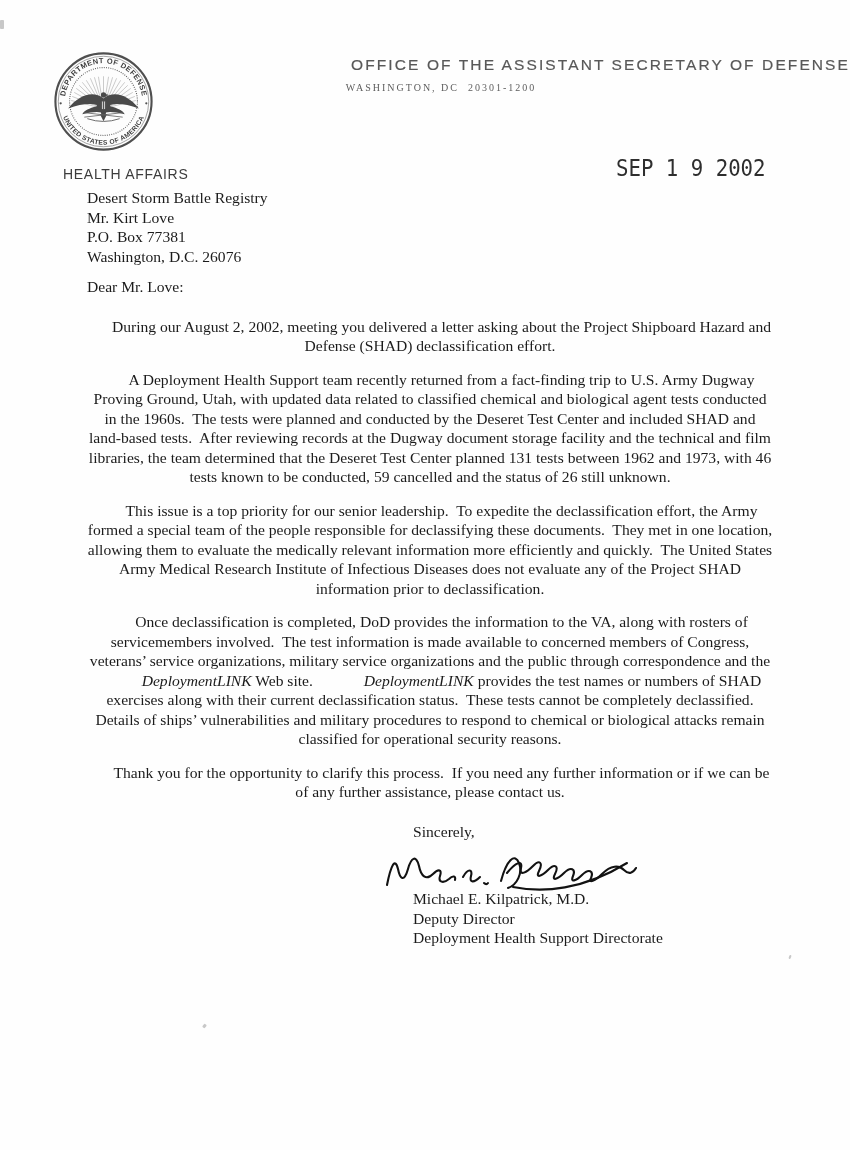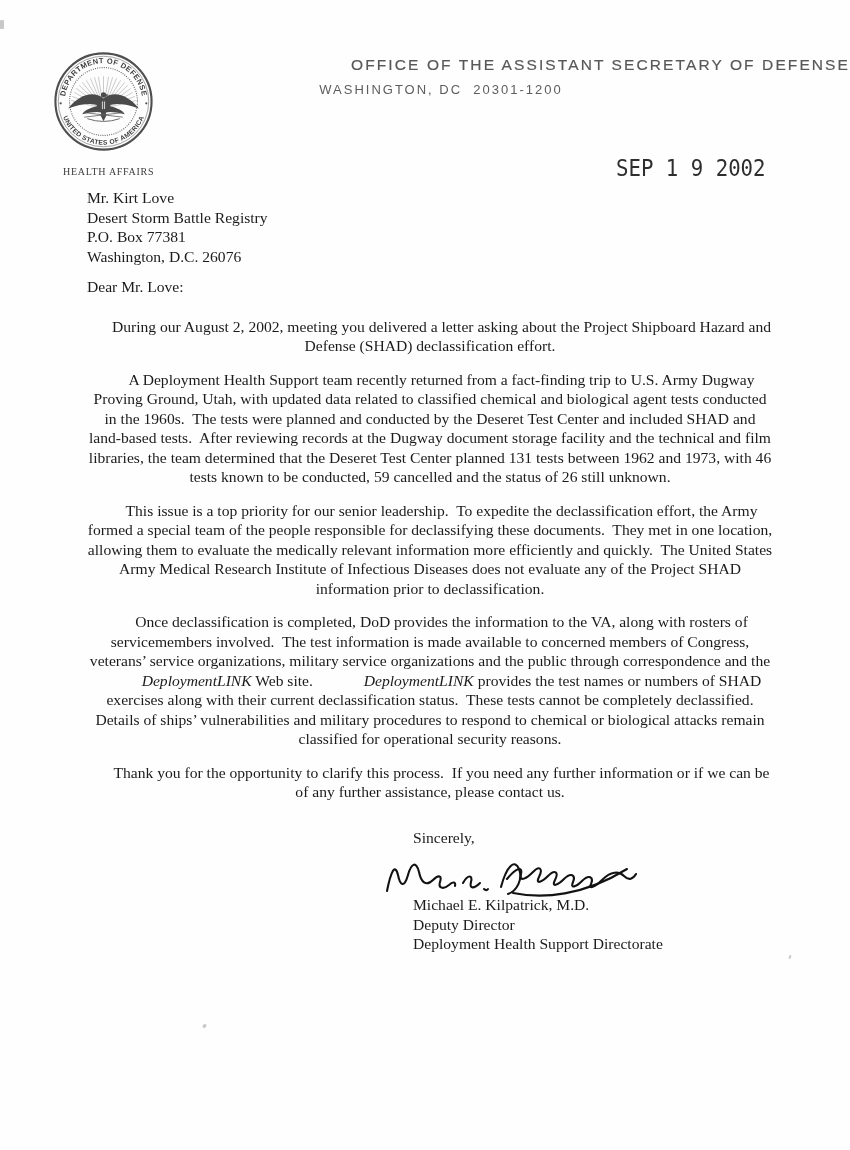--- a/index.html
+++ b/index.html
@@ -18,28 +18,28 @@
     text-align:right;
     font-family:"Liberation Sans", sans-serif;
     font-size:15.5px;letter-spacing:2.1px;
     color:#585858;font-weight:bold;
     -webkit-text-stroke:0.2px #585858;
     font-weight:normal;
   }
   .hdr-addr{
     position:absolute;left:0;right:0;top:82px;
     text-align:center;
-    font-family:Liberation Sans, sans-serif;
-    font-size:13px;letter-spacing:2px;
+    font-family:Liberation Serif, serif;
+    font-size:10px;letter-spacing:2px;
     color:#5d5d5d;white-space:pre;padding-left:32px;
   }
   .health-affairs{
     position:absolute;left:63px;top:166px;
-    font-family:Liberation Serif, serif;
-    font-size:10px;letter-spacing:0.7px;color:#3c3c3c;
+    font-family:Liberation Sans, sans-serif;
+    font-size:14px;letter-spacing:0.7px;color:#3c3c3c;
   }
   .date-stamp{
     position:absolute;left:616px;top:155px;
     font-family:"DejaVu Sans Mono", monospace;
     font-size:23px;color:#2e2e2e;
     transform:scaleX(0.9);transform-origin:left top;
     white-space:pre;
   }
   
   .letter-content{
@@ -50,21 +50,21 @@
   .salutation{margin-top:11px;}
   .para{
     margin:14px 0 0 0;
     text-indent:23px;
     white-space:pre-wrap;
     text-align:center;
   }
   .para:first-of-type{margin-top:20px;}
   .para i{font-style:italic;margin-left:43px;}
   
-  .closing{margin-top:26px;margin-left:326px;}
+  .closing{margin-top:20px;margin-left:326px;}
   .signature-wrap{position:relative;height:46px;margin-left:-30px;margin-top:2px;}
   .signature-wrap svg{position:absolute;left:0;top:0;}
   .signer-name{margin-top:0;}
   
   .artifact{position:absolute;background:#9a9a9a;opacity:.55;border-radius:1px;}
 </style>
 </head>
 <body>
 
 <div class="page">
@@ -129,22 +129,22 @@
   </svg>
 
   <div class="hdr-office">OFFICE OF THE ASSISTANT SECRETARY OF DEFENSE</div>
   <div class="hdr-addr">WASHINGTON, DC  20301-1200</div>
   <div class="health-affairs">HEALTH AFFAIRS</div>
 
   <div class="date-stamp">SEP 1 9 2002</div>
 
   <div class="letter-content">
     <div class="addr-block">
+      <div class="addr-line">Desert Storm Battle Registry</div>
       <div class="addr-line">Mr. Kirt Love</div>
-      <div class="addr-line">Desert Storm Battle Registry</div>
       <div class="addr-line">P.O. Box 77381</div>
       <div class="addr-line">Washington, D.C. 26076</div>
     </div>
 
     <div class="salutation">Dear Mr. Love:</div>
 
     <div id="letter-paragraphs">
         <p class="para"><span>During our August 2, 2002, meeting you delivered a letter asking about the Project Shipboard Hazard and Defense (SHAD) declassification effort.</span></p>
         <p class="para"><span>A Deployment Health Support team recently returned from a fact-finding trip to U.S. Army Dugway Proving Ground, Utah, with updated data related to classified chemical and biological agent tests conducted in the 1960s.  The tests were planned and conducted by the Deseret Test Center and included SHAD and land-based tests.  After reviewing records at the Dugway document storage facility and the technical and film libraries, the team determined that the Deseret Test Center planned 131 tests between 1962 and 1973, with 46 tests known to be conducted, 59 cancelled and the status of 26 still unknown.</span></p>
         <p class="para"><span>This issue is a top priority for our senior leadership.  To expedite the declassification effort, the Army formed a special team of the people responsible for declassifying these documents.  They met in one location, allowing them to evaluate the medically relevant information more efficiently and quickly.  The United States Army Medical Research Institute of Infectious Diseases does not evaluate any of the Project SHAD information prior to declassification.</span></p>

